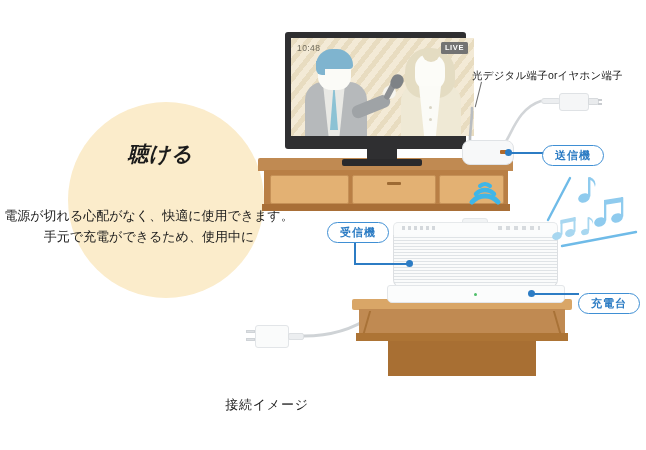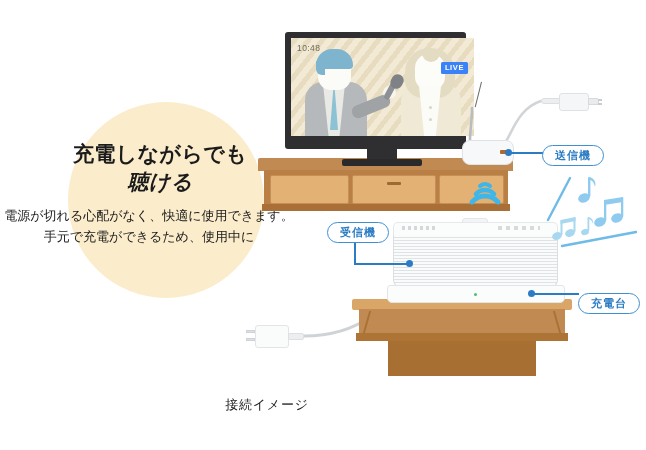--- a/index.html
+++ b/index.html
@@ -79,25 +79,25 @@
         #f3ead6 5px, #f3ead6 11px);
   }
   .tv-time {
     position: absolute; left: 6px; top: 5px;
     font-size: 8.5px; color: #6e6a5c;
     letter-spacing: .4px; z-index: 6;
     font-family: "Liberation Sans", sans-serif;
   }
   .tv-live {
     position: absolute; right: 6px; top: 4px;
-    background: #3b82f6; color: #ffffff;
+    background: #737373; color: #ffffff;
     font-size: 7.5px; font-weight: bold;
     padding: 1px 4px 1.5px 4px;
     border-radius: 1.5px;
-    letter-spacing: .6px; z-index: 6; margin-top: 20px;
+    letter-spacing: .6px; z-index: 6;
   }
   
   .m-body {
     position: absolute; left: 14px; top: 44px;
     width: 62px; height: 60px;
     background: #b6b9bb;
     border-radius: 18px 18px 0 0;
   }
   .m-shirt {
     position: absolute; left: 32px; top: 46px;
@@ -509,21 +509,20 @@
   }
 </style>
 </head>
 <body>
 
 <div id="stage">
 
   <div class="promo-circle"></div>
 
   <div class="promo-head">
-    <span>充電しながらでも</span>
     <span class="l2">聴ける</span>
   </div>
 
   <div class="promo-sub">
     <span>電源が切れる心配がなく、快適に使用できます。</span>
     <span>手元で充電ができるため、使用中に</span>
   </div>
 
   <svg class="cables" viewBox="0 0 646 450">
 
@@ -581,20 +580,21 @@
   <div class="transmitter"></div>
   <div class="tx-port"></div>
 
   <div class="opt-barrel"></div>
   <div class="opt-adapter"></div>
   <div class="opt-plug"></div>
   <div class="opt-tipA"></div>
   <div class="opt-tipB"></div>
 
   <div class="opt-leader"></div>
+  <div class="opt-label">光デジタル端子orイヤホン端子</div>
 
   <svg class="notes" viewBox="0 0 104 96">
     <line x1="30" y1="6" x2="8" y2="48" stroke="#6fbbe8" stroke-width="2.4" stroke-linecap="round"></line>
     <line x1="22" y1="74" x2="96" y2="60" stroke="#6fbbe8" stroke-width="2.4" stroke-linecap="round"></line>
 
     <g fill="#8fcbee">
       <ellipse cx="44" cy="26" rx="6" ry="4.5" transform="rotate(-20 44 26)"></ellipse>
       <rect x="48" y="5" width="2.4" height="20" rx="1"></rect>
       <path d="M50 5 q7 3 5 10 q-1 -6 -5 -7 z"></path>
     </g>

